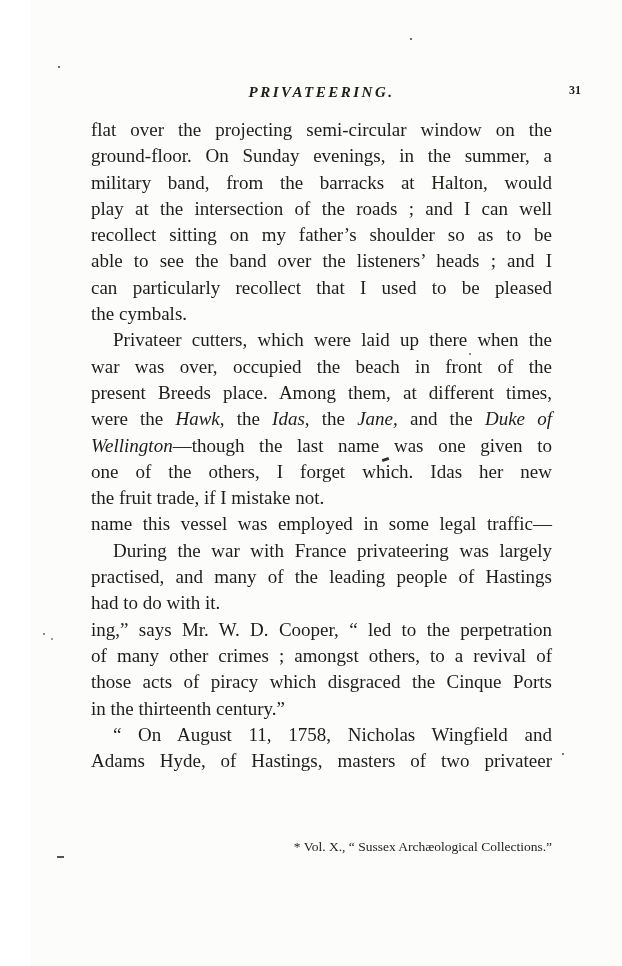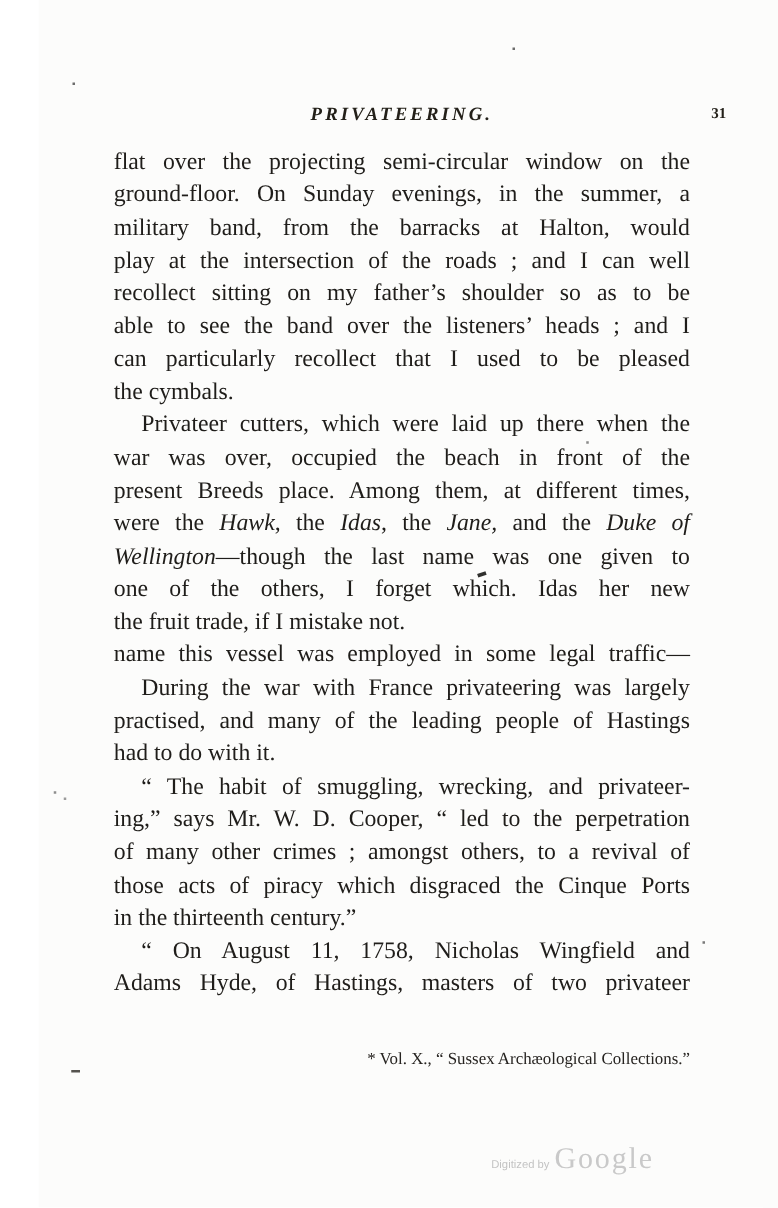--- a/index.html
+++ b/index.html
@@ -109,36 +109,31 @@
     <div class="ln"><span>were the </span><span class="it">Hawk</span><span>, the </span><span class="it">Idas</span><span>, the </span><span class="it">Jane,</span><span> and the </span><span class="it">Duke of</span></div>
     <div class="ln"><span class="it">Wellington</span><span>—though the last name was one given to</span></div>
     <div class="ln">one of the others, I forget which. Idas her new</div>
     <div class="ln end">the fruit trade, if I mistake not.</div>
     <div class="ln">name this vessel was employed in some legal traffic—</div>
 
     <div class="ln ind">During the war with France privateering was largely</div>
     <div class="ln">practised, and many of the leading people of Hastings</div>
     <div class="ln end">had to do with it.</div>
 
-    <div class="ln ind">“ The habit of smuggling, wrecking, and privateer-</div>
     <div class="ln">ing,” says Mr. W. D. Cooper, “ led to the perpetration</div>
     <div class="ln">of many other crimes ; amongst others, to a revival of</div>
     <div class="ln">those acts of piracy which disgraced the Cinque Ports</div>
     <div class="ln end">in the thirteenth century.”</div>
 
     <div class="ln ind">“ On August 11, 1758, Nicholas Wingfield and</div>
     <div class="ln">Adams Hyde, of Hastings, masters of two privateer</div>
   </div>
 
   <div class="footnote">* Vol. X., “ Sussex Archæological Collections.”</div>
 
-  <div class="watermark">
-    <span class="wm-small">Digitized by</span>
-    <span class="wm-google">Google</span>
-  </div>
 
   <div class="speck" style="left:379px; top:38px;  width:2px; height:2px; background:#6c6c6c;"></div>
   <div class="speck" style="left:27px;  top:66px;  width:2px; height:2px; background:#6c6c6c;"></div>
   <div class="speck" style="left:438px; top:353px; width:2px; height:2px; background:#8a8a8a;"></div>
   <div class="speck" style="left:351px; top:458px; width:7px; height:3px; background:#30302e; transform:rotate(-18deg);"></div>
   <div class="speck" style="left:12px;  top:633px; width:2px; height:2px; background:#8d8d8d;"></div>
   <div class="speck" style="left:20px;  top:638px; width:2px; height:2px; background:#9b9b9b;"></div>
   <div class="speck" style="left:531px; top:753px; width:2px; height:2px; background:#7a7a7a;"></div>
   <div class="speck" style="left:26px;  top:856px; width:7px; height:2px; background:#55534f;"></div>
   <div class="speck" style="left:612px; top:956px; width:6px; height:2px; background:#3a3a3a;"></div>

